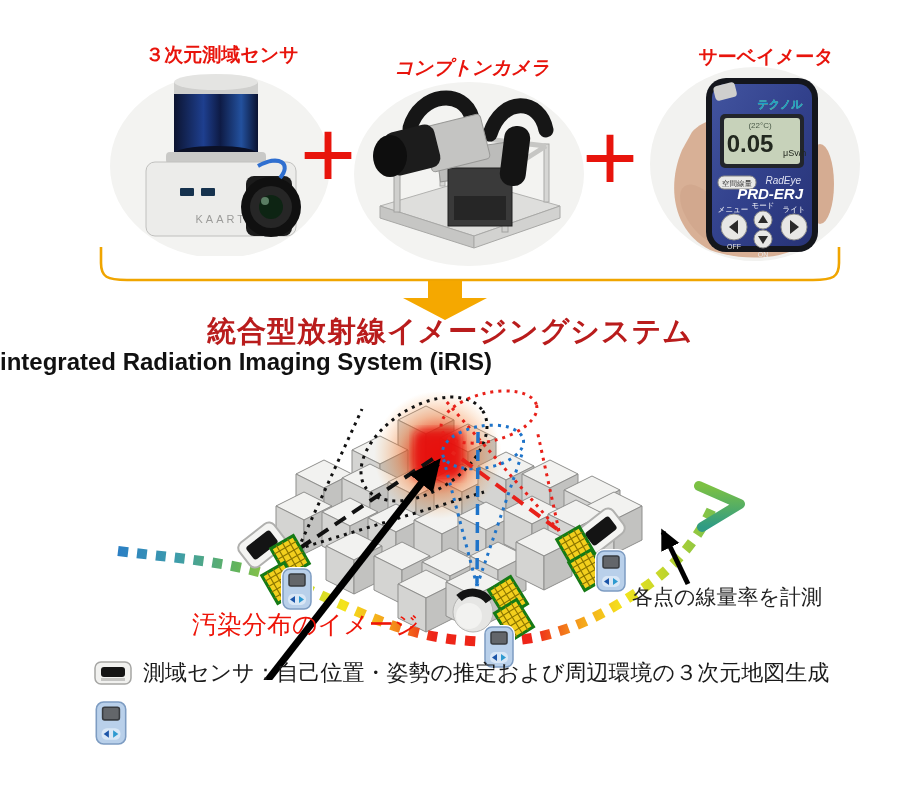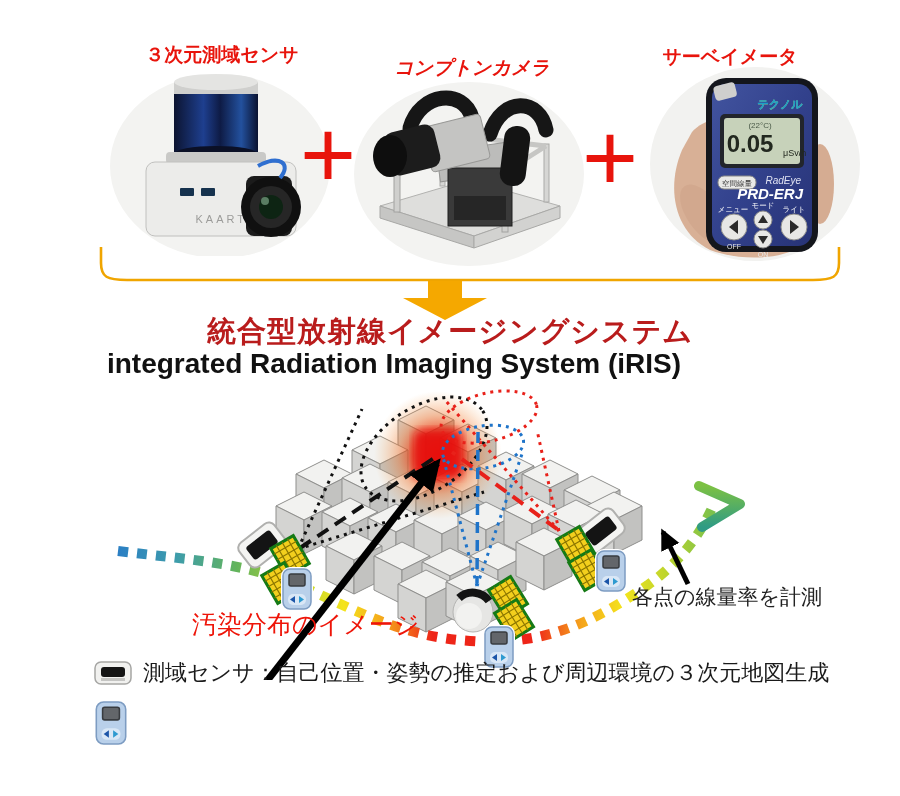--- a/index.html
+++ b/index.html
@@ -3,38 +3,38 @@
 <meta charset="utf-8">
 <style>
   html,body{margin:0;padding:0;background:#ffffff;}
   .stage{position:relative;width:900px;height:796px;background:#ffffff;overflow:hidden;
          font-family:"Liberation Sans","DejaVu Sans",sans-serif;color:#1a1a1a;}
   .abs{position:absolute;}
   .dev-label{font-size:19px;font-weight:bold;color:#e8140c;text-align:center;width:220px;
              text-shadow:0 1px 0 #fff;}
   .plus{font-size:96px;line-height:100px;font-weight:500;color:#e8140c;}
   .title-ja{width:900px;text-align:center;font-size:29px;font-weight:bold;color:#b91c1c;letter-spacing:1px;}
-  .title-en{width:788px;text-align:center;font-size:28px;font-weight:bold;color:#111;}
+  .title-en{width:788px;text-align:left;font-size:24px;font-weight:bold;color:#111;}
   .dg-label{white-space:nowrap;}
   .route-label{font-size:24px;color:#222;}
   .dose-label{font-size:21px;color:#222;}
   .contam-label{font-size:25px;color:#ee1509;}
   .legend{left:92px;top:658px;width:806px;}
   .legend-row{display:flex;align-items:center;gap:9px;margin-bottom:11px;}
   .legend-text{font-size:22px;color:#1a1a1a;white-space:nowrap;}
   svg{display:block;}
 </style>
 </head>
 <body>
 
 <div class="stage">
 
   <div class="abs dev-label" style="left:112px;top:42px;">３次元測域センサ</div>
   <div class="abs dev-label" style="left:362px;top:55px;font-style:italic;">コンプトンカメラ</div>
-  <div class="abs dev-label" style="left:620px;top:44px;">サーベイメータ</div>
+  <div class="abs dev-label" style="left:656px;top:44px;">サーベイメータ</div>
 
   <svg class="abs" style="left:108px;top:66px;" width="225" height="190" viewBox="0 0 225 190">
     <defs>
       <linearGradient id="lidblue" x1="0" y1="0" x2="1" y2="0">
         <stop offset="0" stop-color="#0c1430"></stop>
           <stop offset="0.35" stop-color="#1e3f8f"></stop>
         <stop offset="0.55" stop-color="#0e1b45"></stop>
           <stop offset="0.8" stop-color="#23519e"></stop>
         <stop offset="1" stop-color="#0a1230"></stop>
       </linearGradient>

